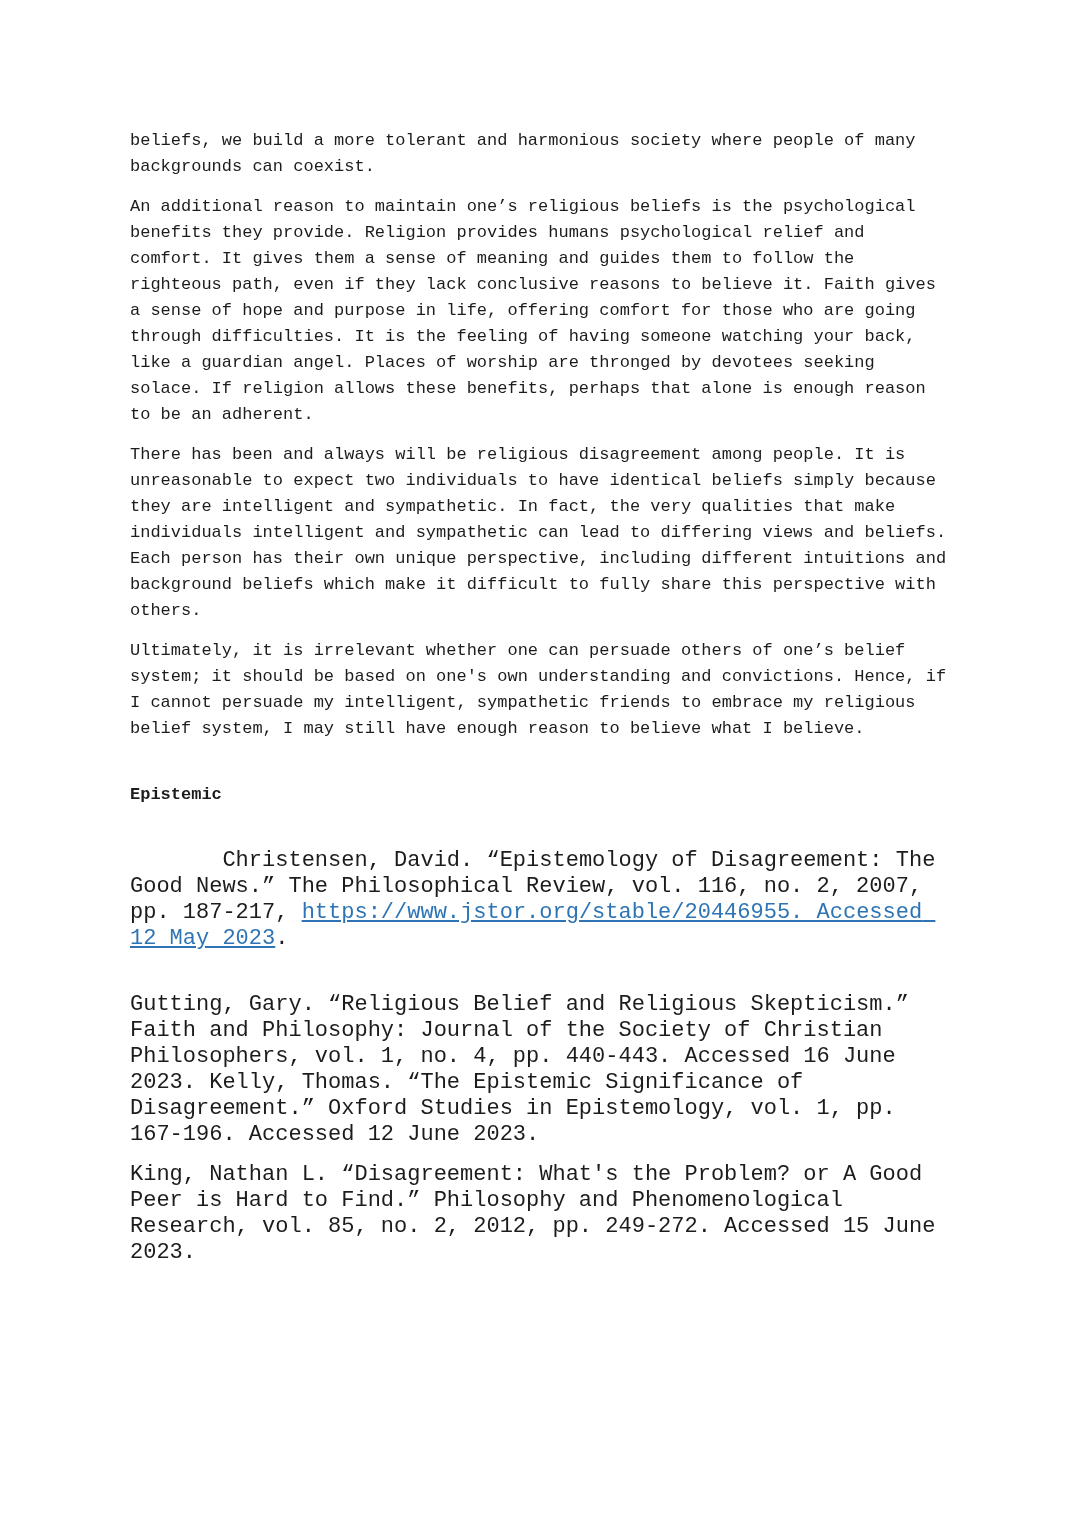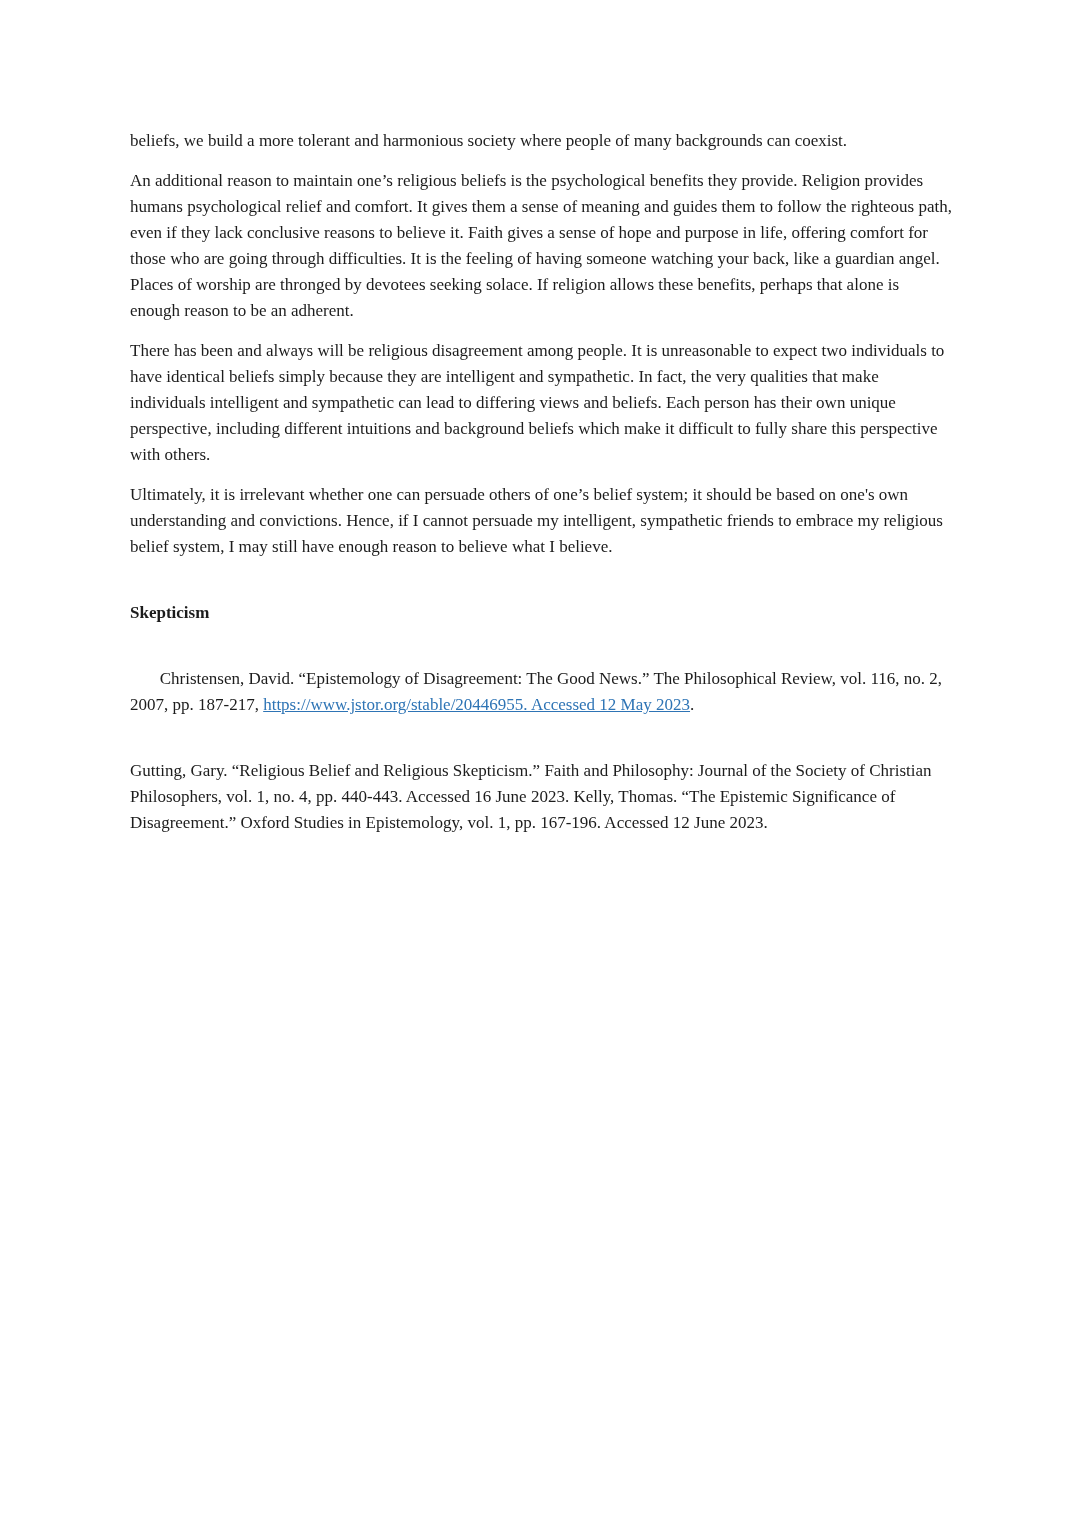--- a/index.html
+++ b/index.html
@@ -6,21 +6,21 @@
     margin: 0;
     padding: 0;
     background: #ffffff;
   }
   .page {
     position: relative;
     width: 1080px;
     height: 1527px;
     background: #ffffff;
     overflow: hidden;
-    font-family: Liberation Serif, serif;
+    font-family: Liberation Mono, monospace;
     color: #1c1c1c;
   }
   .content {
     position: absolute;
     left: 130px;
     top: 128px;
     width: 822px;
   }
   .body-para {
     margin: 0 0 14px 0;
@@ -31,21 +31,21 @@
   }
   .refs-heading {
     margin: 40px 0 14px 0;
     font-size: 17px;
     line-height: 26px;
     font-weight: bold;
     color: #1c1c1c;
   }
   .ref-entry {
     margin: 0 8px 14px 0;
-    font-size: 17px;
+    font-size: 22px;
     line-height: 26px;
     white-space: pre-wrap;
     color: #1c1c1c;
   }
   a.doc-link {
     color: #2e74b5;
     text-decoration: underline;
     cursor: pointer;
   }
 </style>
@@ -56,25 +56,26 @@
   <div class="content">
 
     <p class="body-para">beliefs, we build a more tolerant and harmonious society where people of many backgrounds can coexist.</p>
 
     <p class="body-para">An additional reason to maintain one’s religious beliefs is the psychological benefits they provide. Religion provides humans psychological relief and comfort. It gives them a sense of meaning and guides them to follow the righteous path, even if they lack conclusive reasons to believe it. Faith gives a sense of hope and purpose in life, offering comfort for those who are going through difficulties. It is the feeling of having someone watching your back, like a guardian angel. Places of worship are thronged by devotees seeking solace. If religion allows these benefits, perhaps that alone is enough reason to be an adherent.</p>
 
     <p class="body-para">There has been and always will be religious disagreement among people. It is unreasonable to expect two individuals to have identical beliefs simply because they are intelligent and sympathetic. In fact, the very qualities that make individuals intelligent and sympathetic can lead to differing views and beliefs. Each person has their own unique perspective, including different intuitions and background beliefs which make it difficult to fully share this perspective with others.</p>
 
     <p class="body-para">Ultimately, it is irrelevant whether one can persuade others of one’s belief system; it should be based on one's own understanding and convictions. Hence, if I cannot persuade my intelligent, sympathetic friends to embrace my religious belief system, I may still have enough reason to believe what I believe.</p>
 
-    <h2 class="refs-heading">Skepticism</h2>
+    <h2 class="refs-heading">Epistemic</h2>
 
     <p class="ref-entry">
       <span> Christensen, David. “Epistemology of Disagreement: The Good News.” The Philosophical Review, vol. 116, no. 2, 2007, pp. 187-217, </span><a class="doc-link">https://www.jstor.org/stable/20446955. Accessed 12 May 2023</a><span>.</span>
     </p>
 
 
     <p class="ref-entry">Gutting, Gary. “Religious Belief and Religious Skepticism.” Faith and Philosophy: Journal of the Society of Christian Philosophers, vol. 1, no. 4, pp. 440-443. Accessed 16 June 2023. Kelly, Thomas. “The Epistemic Significance of Disagreement.” Oxford Studies in Epistemology, vol. 1, pp. 167-196. Accessed 12 June 2023.</p>
 
+    <p class="ref-entry">King, Nathan L. “Disagreement: What's the Problem? or A Good Peer is Hard to Find.” Philosophy and Phenomenological Research, vol. 85, no. 2, 2012, pp. 249-272. Accessed 15 June 2023.</p>
 
 
   </div>
 </div>
 
 </body></html>

